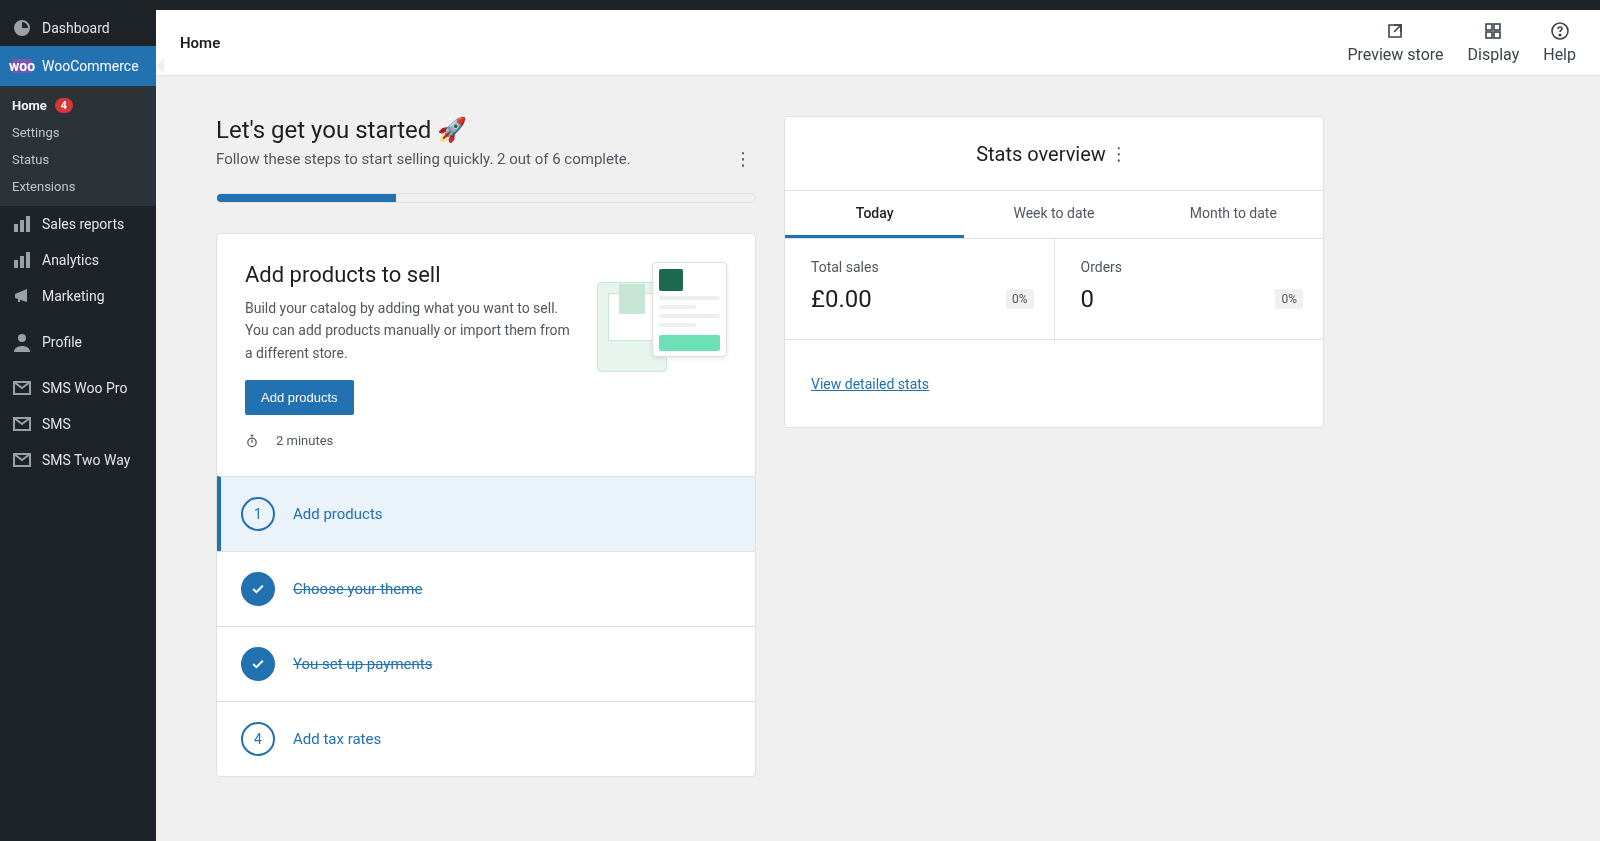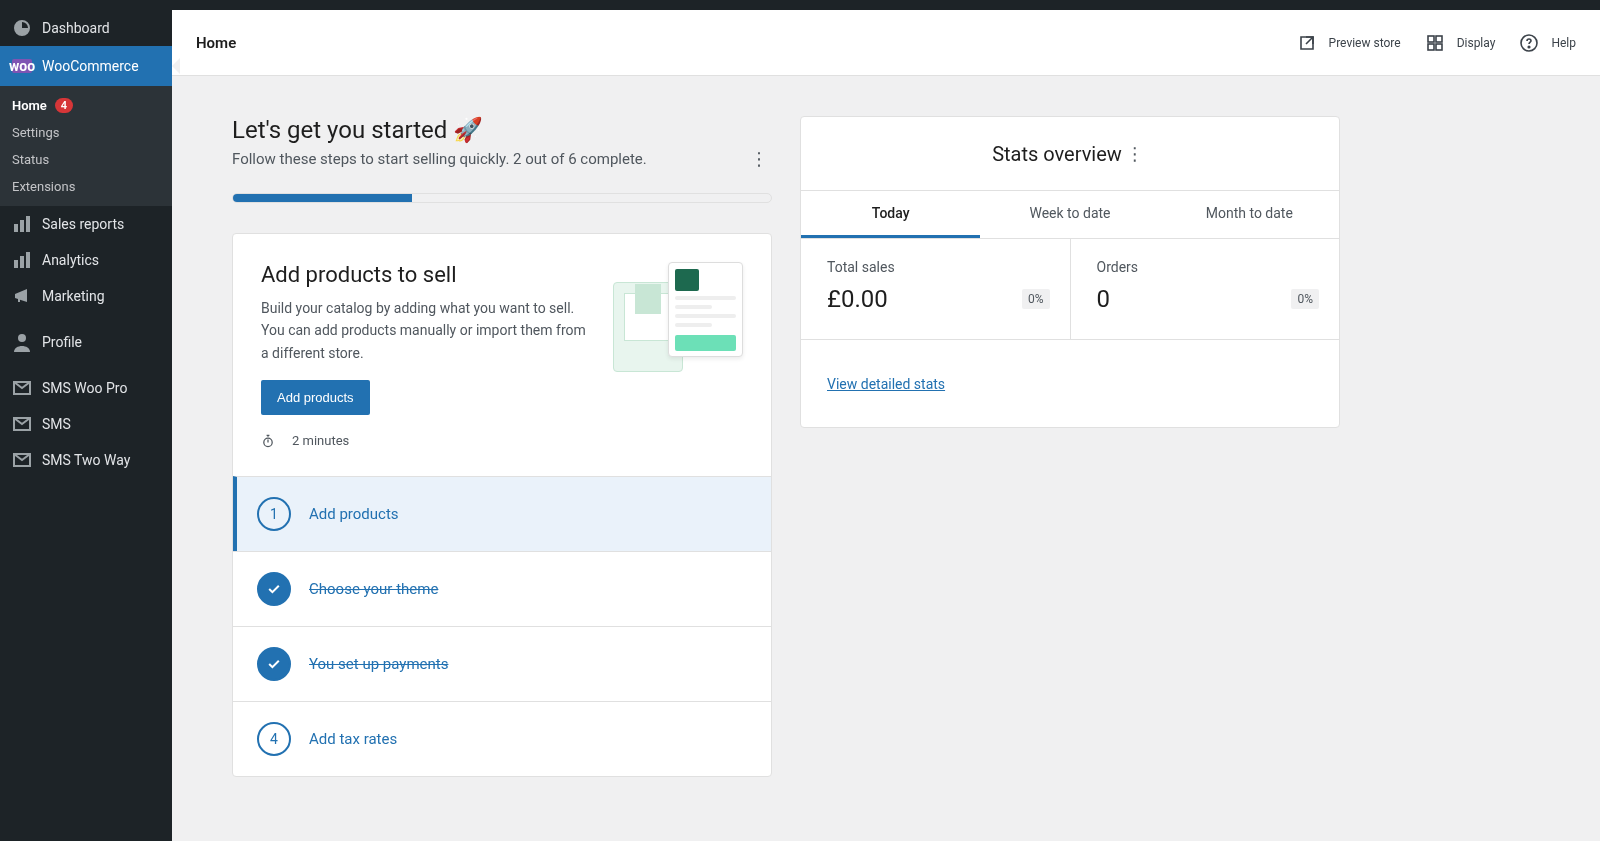--- a/index.html
+++ b/index.html
@@ -1,38 +1,38 @@
 <!DOCTYPE html>
 <html><head>
 <meta charset="utf-8">
 <style>
 * { margin: 0; padding: 0; box-sizing: border-box; }
 body { font-family: -apple-system, BlinkMacSystemFont, "Segoe UI", Roboto, sans-serif; background: #f0f0f1; color: #1e1e1e; }
 .app { display: flex; height: 841px; width: 1600px; background: #f0f0f1; }
 .topstrip { position: absolute; top: 0; left: 0; right: 0; height: 10px; background: #1d2327; z-index: 5; }
 
 
-.sidebar { width: 172px; background: #1d2327; color: #fff; flex-shrink: 0; display: flex; flex-direction: column; padding-top: 10px; }
+.sidebar { width: 156px; background: #1d2327; color: #fff; flex-shrink: 0; display: flex; flex-direction: column; padding-top: 10px; }
 .sidebar .menu-item { display: flex; align-items: center; gap: 10px; padding: 8px 12px; color: #e2e4e7; font-size: 14px; cursor: pointer; position: relative; }
 .sidebar .menu-item.current-section { background: #2271b1; color: #fff; font-size: 14px; padding: 10px 12px; position: relative; }
 .sidebar .menu-item.current-section::after { content: ''; position: absolute; right: -8px; top: 50%; transform: translateY(-50%); border: 8px solid transparent; border-right-color: #f0f0f1; }
 .sidebar .submenu { background: #2c3338; padding: 6px 0; }
 .sidebar .submenu .sub-item { padding: 6px 12px; font-size: 13px; color: #c3c4c7; cursor: pointer; display: flex; align-items: center; gap: 8px; }
 .sidebar .submenu .sub-item.active { color: #fff; font-weight: 600; }
 .badge { background: #d63638; color: #fff; border-radius: 9px; font-size: 11px; padding: 1px 6px; font-weight: 600; }
 .sidebar .icon { width: 20px; height: 20px; display: inline-flex; align-items: center; justify-content: center; color: rgba(240,246,252,0.6); }
 .sidebar .menu-item.current-section .icon { color: #fff; }
 .woo-badge { background: #7f54b3; color: #fff; font-size: 14px; border-radius: 2px; width: 20px; height: 14px; display: inline-flex; align-items: center; justify-content: center; font-weight: bold; text-align: center; }
 
 
 .main { flex: 1; display: flex; flex-direction: column; }
 .topbar { background: #fff; height: 66px; display: flex; align-items: center; justify-content: space-between; padding: 0 24px; border-bottom: 1px solid #e0e0e0; margin-top: 10px; }
 .topbar .title { font-size: 15px; font-weight: 600; }
 .topbar .actions { display: flex; gap: 24px; align-items: flex-end; }
-.topbar .action { display: flex; flex-direction: row; align-items: center; gap: 12px; color: #3c434a; font-size: 12px; cursor: pointer; }
+.topbar .action { display: flex; flex-direction: column; align-items: center; gap: 4px; color: #3c434a; font-size: 16px; cursor: pointer; }
 .topbar .action .ticon { font-size: 18px; color: #3c434a; }
 
 .content { flex: 1; padding: 40px 60px; overflow: auto; }
 .grid { display: flex; gap: 28px; align-items: flex-start; }
 
 
 .onboard { flex: 0 0 540px; }
 .onboard h1 { font-size: 24px; font-weight: 400; margin-bottom: 0; }
 .onboard .subtitle-row { display: flex; justify-content: space-between; align-items: center; margin-bottom: 20px; }
 .onboard .subtitle { font-size: 15px; color: #50575e; }

